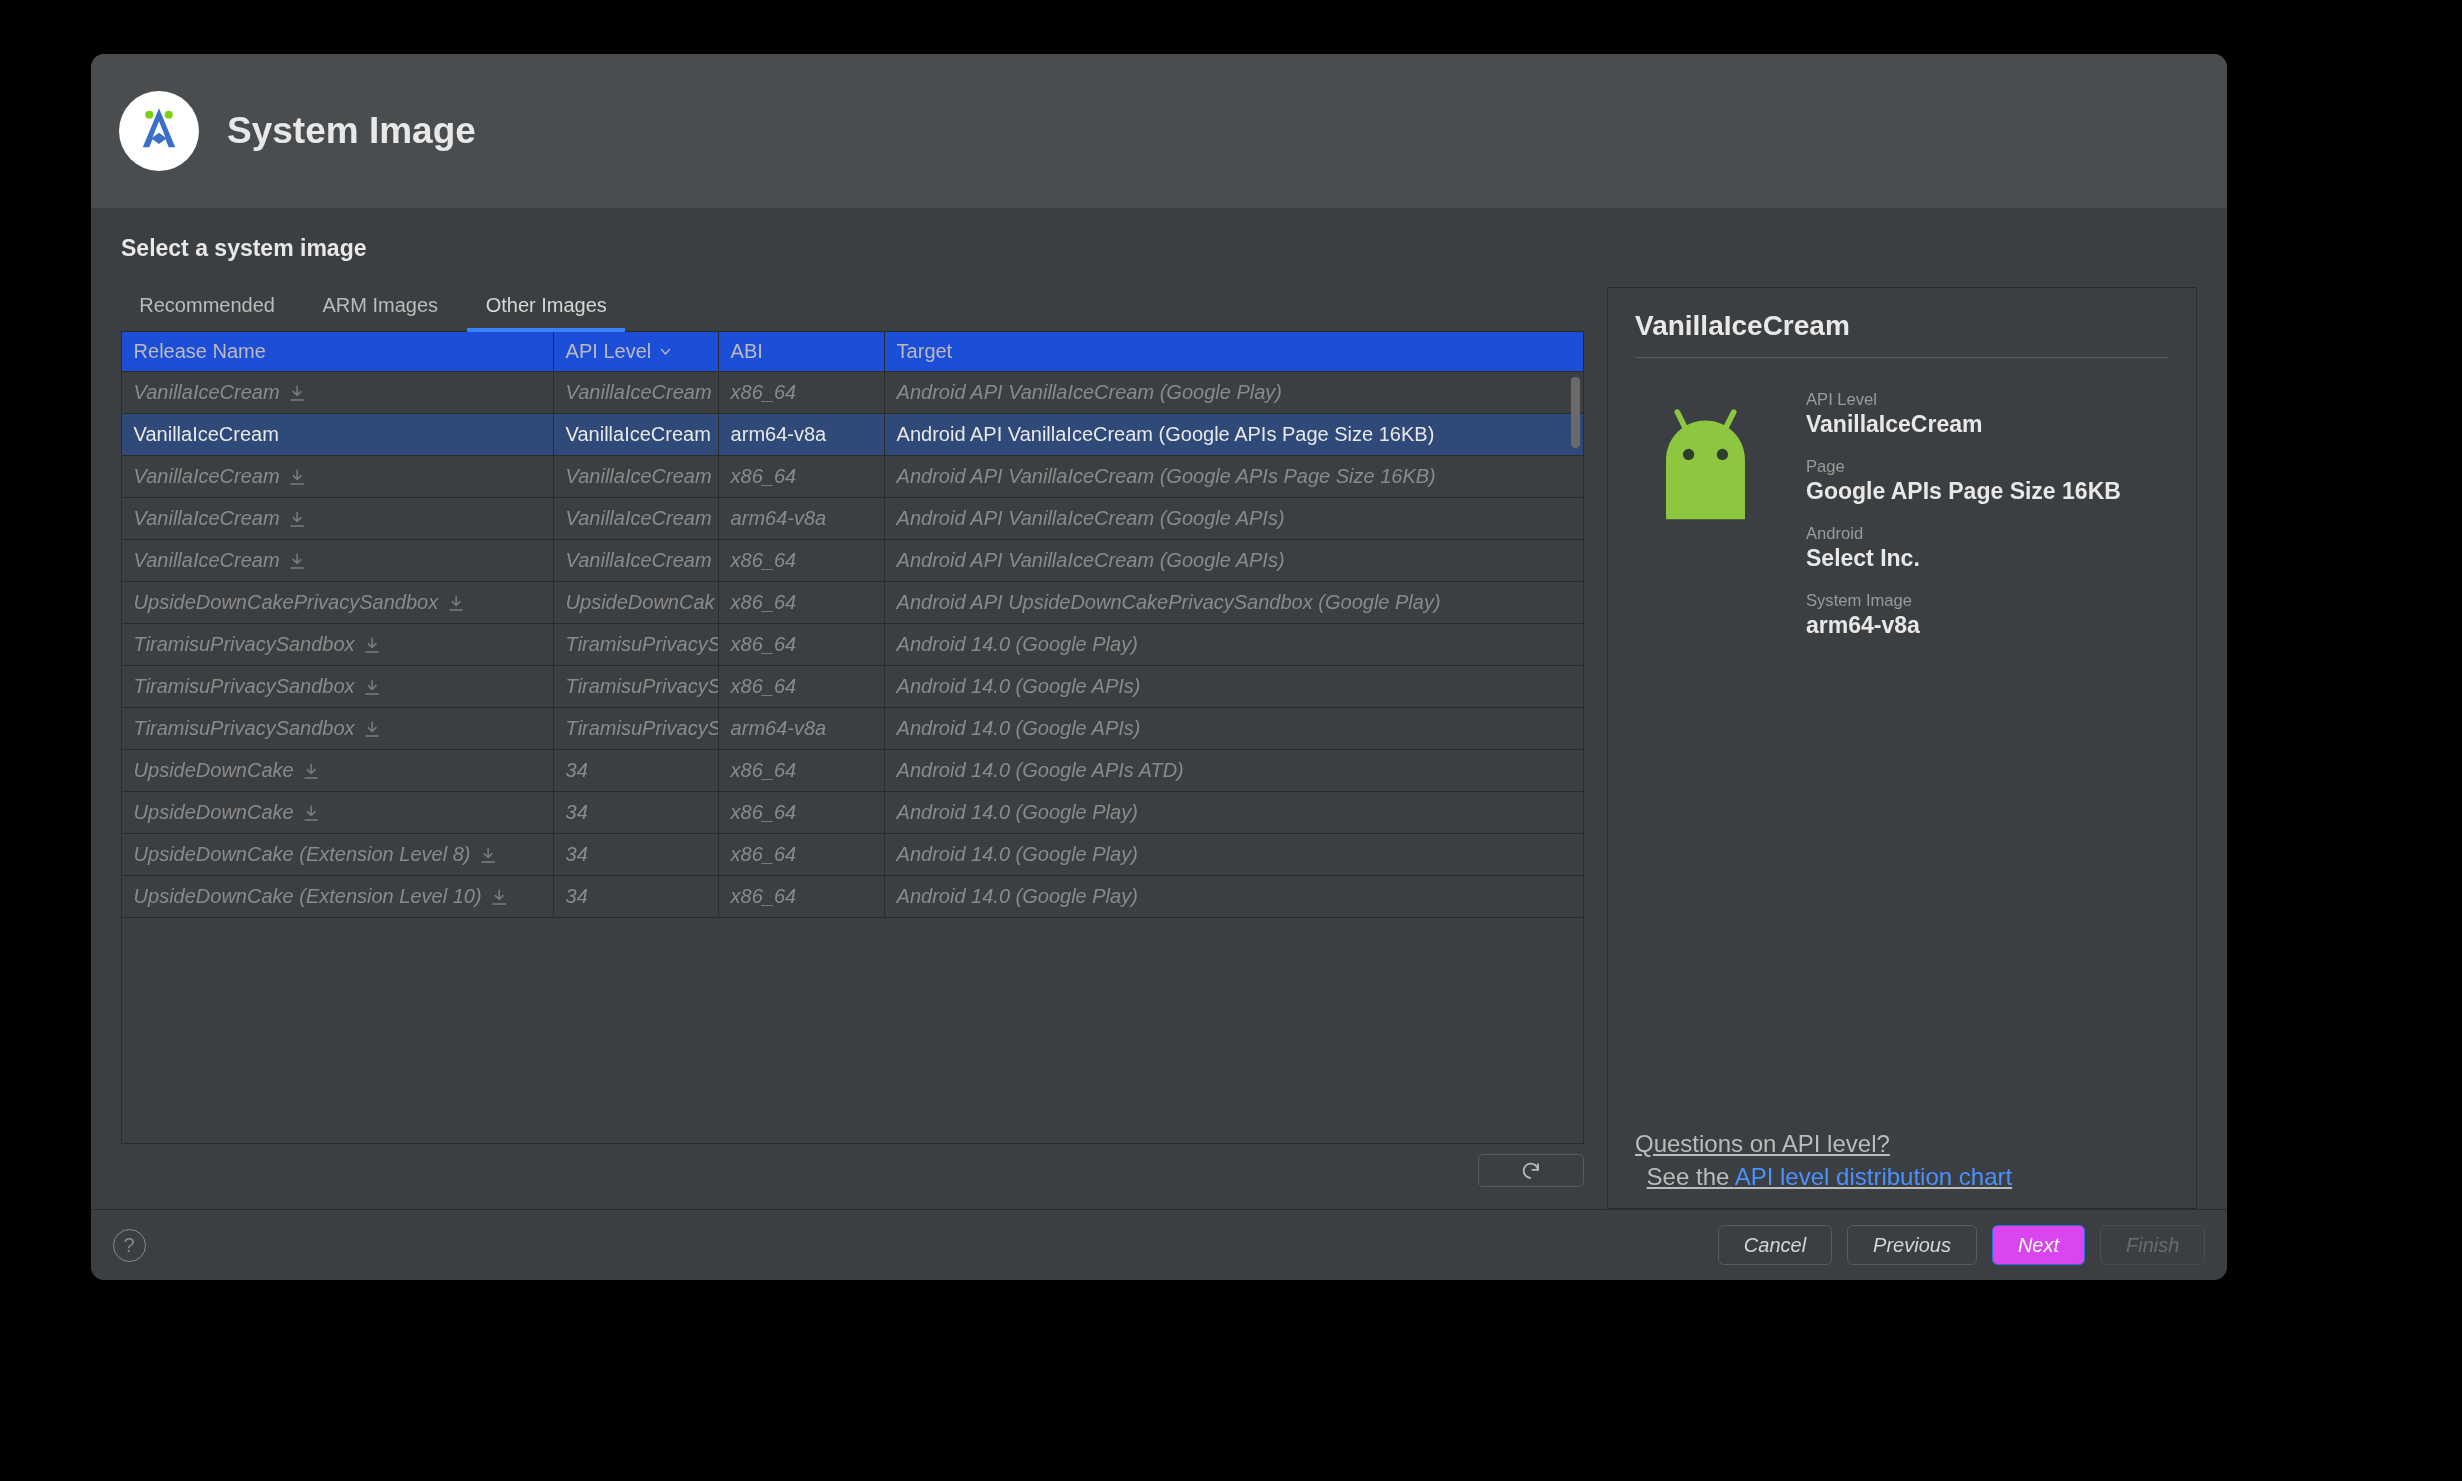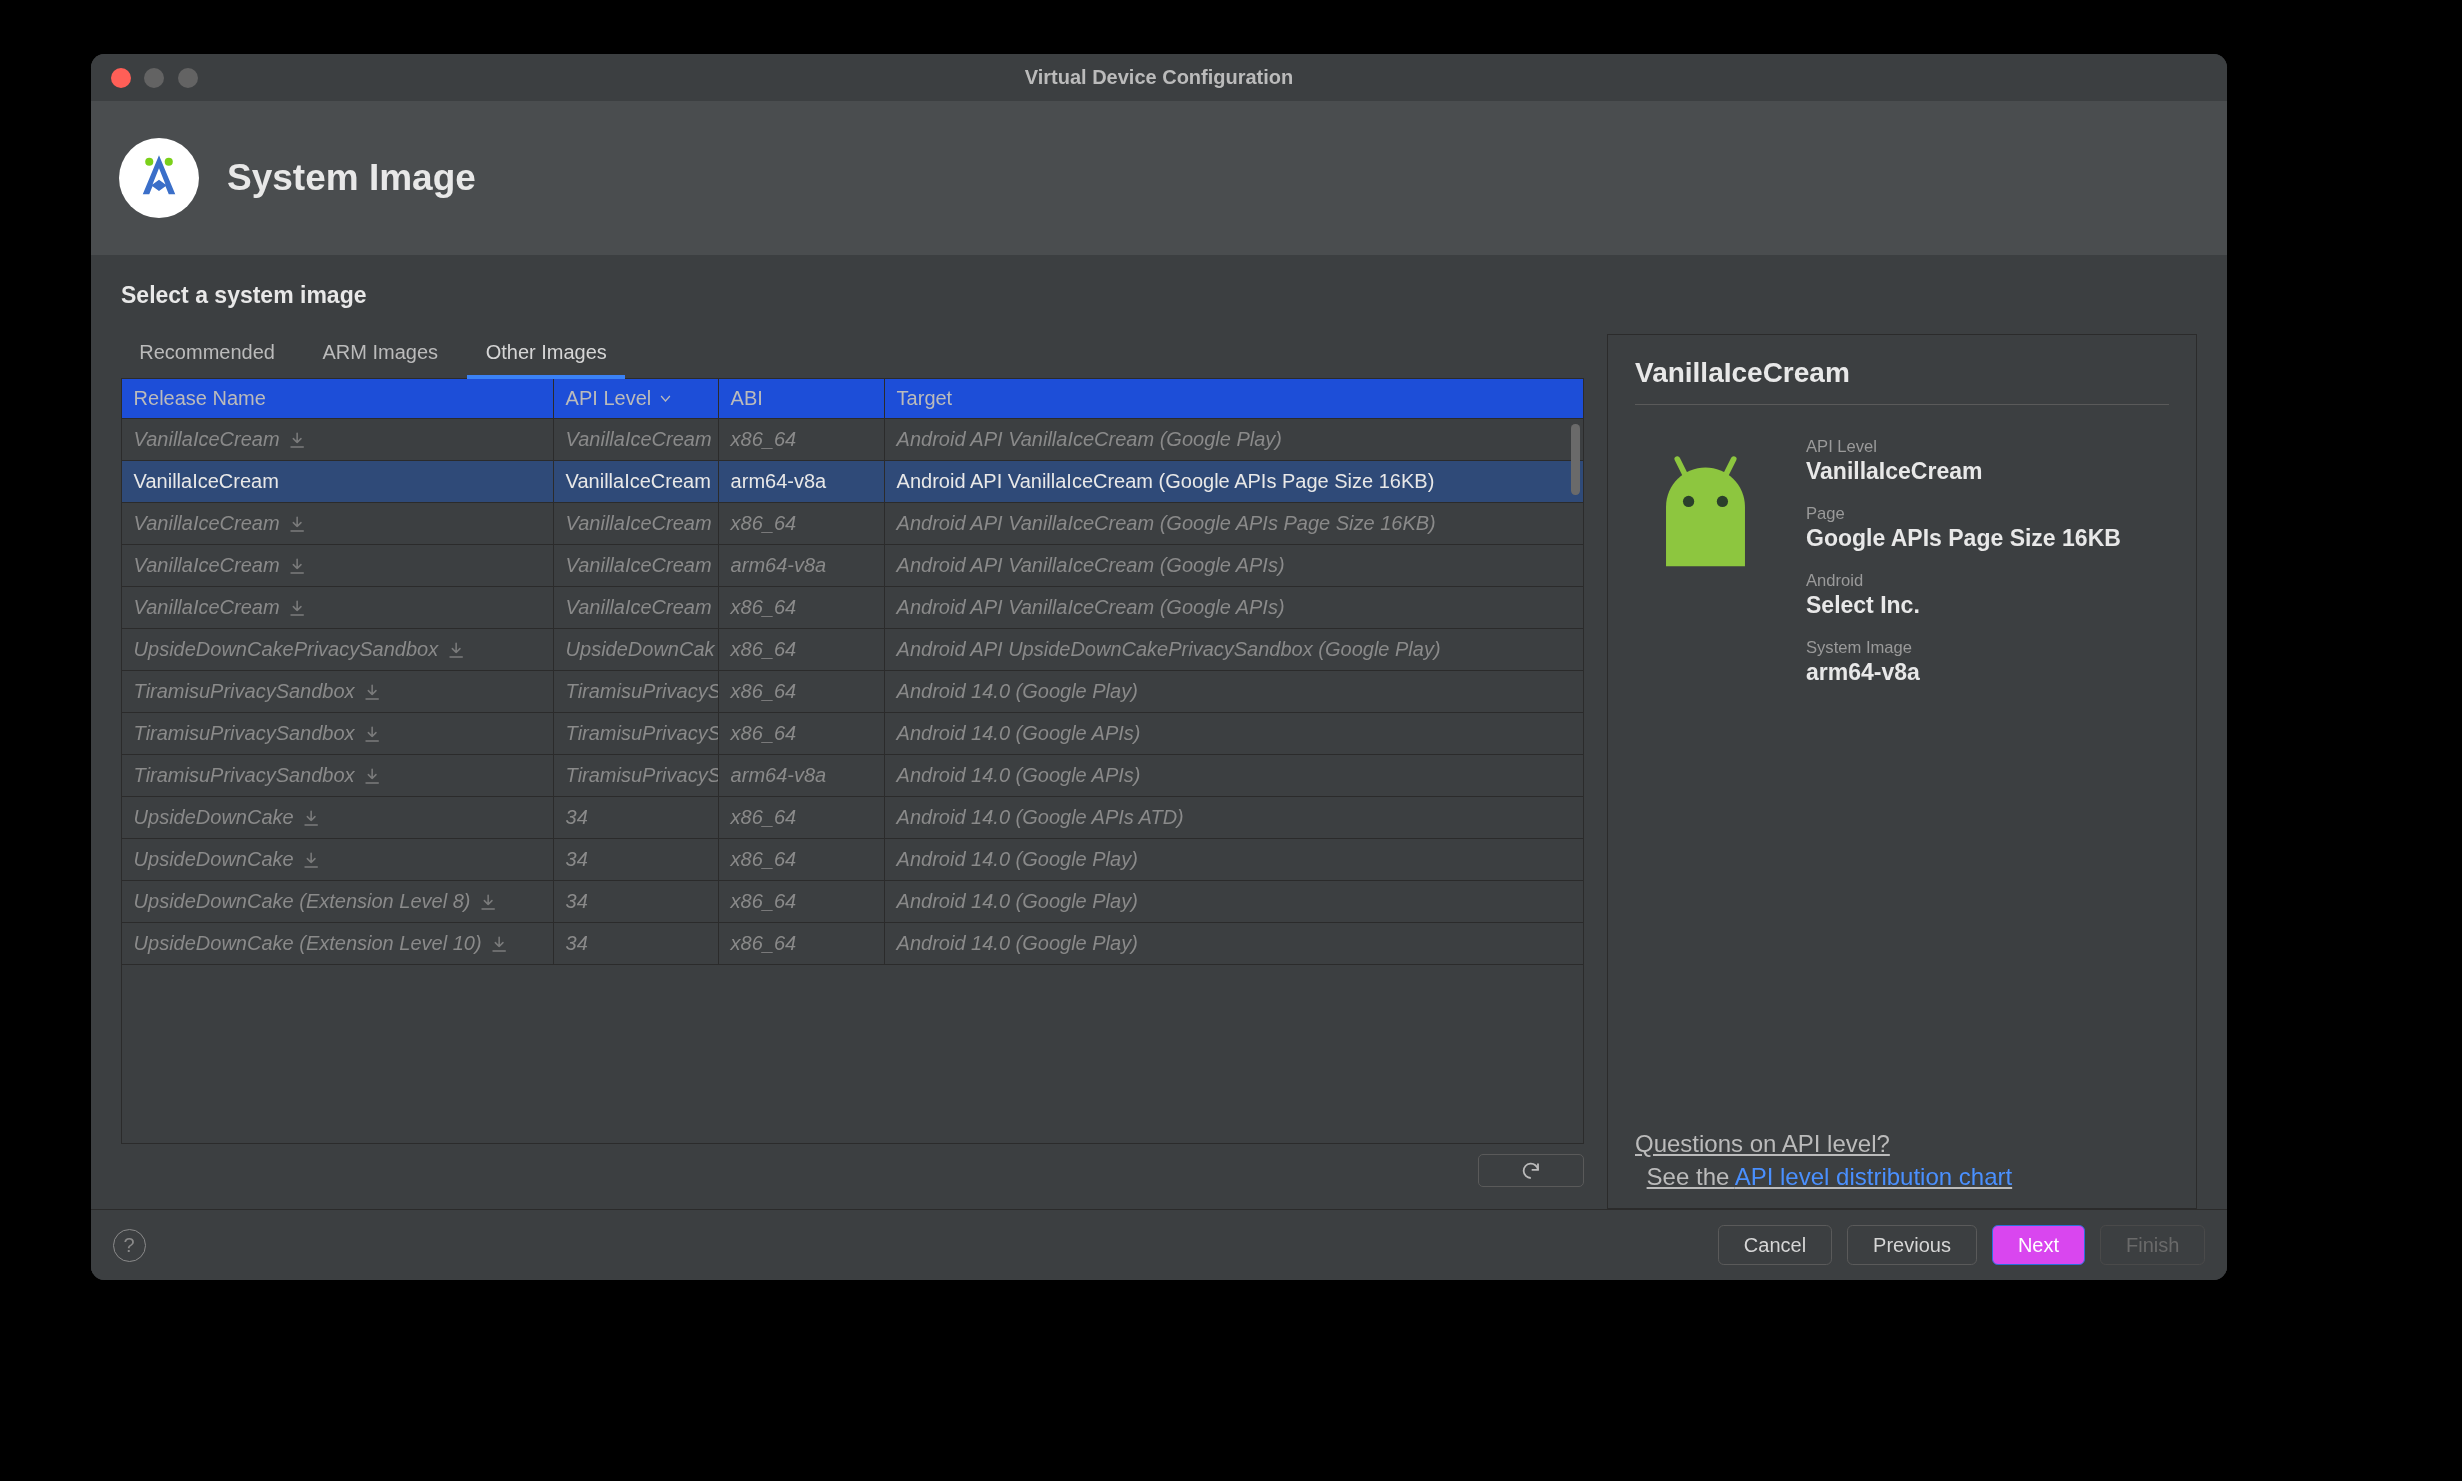--- a/index.html
+++ b/index.html
@@ -114,38 +114,30 @@
     width: 33px; height: 33px; border-radius: 50%;
     border: 1.7px solid #8a8a8a; color: #8a8a8a;
     display: flex; align-items: center; justify-content: center;
     font-size: 20px; cursor: pointer;
   }
   .spacer { flex: 1; }
   .btn {
     height: 40px; padding: 0 25px; border-radius: 5.8px;
     border: 0.8px solid #5a5a5a; background: #3c3f41;
     color: #d6d6d6; font-size: 20px; cursor: pointer;
-    display: flex; align-items: center;
+    display: flex; align-items: center; font-style: italic;
   }
   .btn.primary { background: #d946ef; border-color: #2a6fdb; color: #fff; }
   .btn.disabled { color: #6a6a6a; border-color: #4a4a4a; cursor: default; }
 </style>
 </head>
 <body>
 <div class="stage">
 <div class="window">
 
-  <div class="titlebar">
-    <div class="traffic">
-      <div class="dot red"></div>
-      <div class="dot yellow"></div>
-      <div class="dot green"></div>
-    </div>
-    <div class="title-text">Virtual Device Configuration</div>
-  </div>
 
   <div class="header-banner">
     <div class="app-icon">
       <svg viewBox="0 0 64 64">
             <path fill="#3b6fc9" d="M32 4 12 52h8l4-10 8 6 8-6 4 10h8L32 4zm0 16 8 20-8-6-8 6 8-20z"></path>
             <circle cx="20" cy="12" r="5" fill="#7bd01a"></circle>
             <circle cx="44" cy="12" r="5" fill="#7bd01a"></circle>
           </svg>
     </div>
     <div class="header-title">System Image</div>

